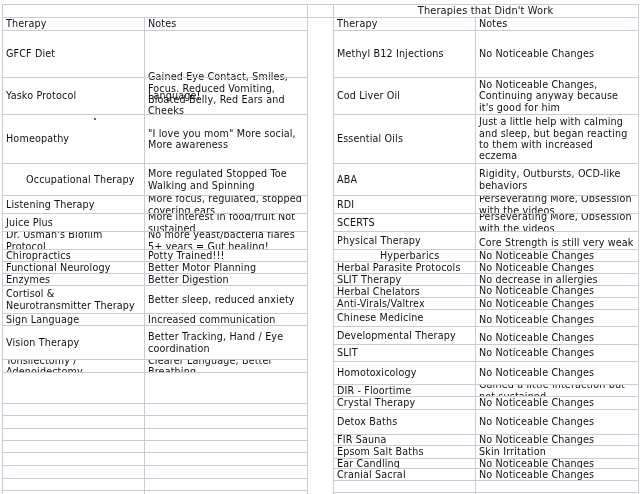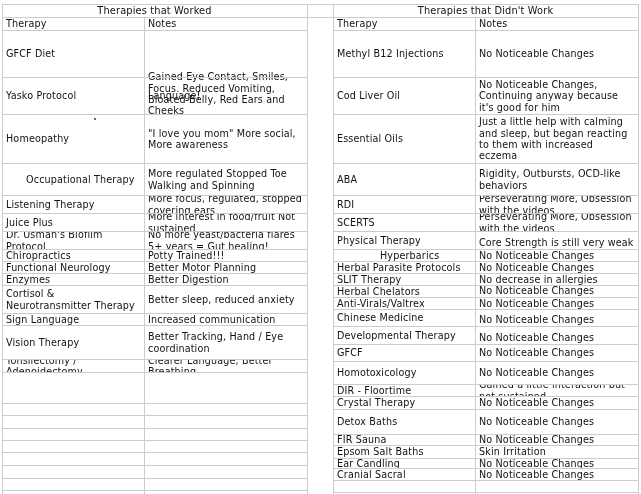--- a/index.html
+++ b/index.html
@@ -19,21 +19,20 @@
 
 <div class="sheet">
 
   <div class="vline" style="left:2px;height:490px"></div>
   <div class="vline" style="left:144px;top:17px;height:477px"></div>
   <div class="vline" style="left:307px;height:490px"></div>
   <div class="vline" style="left:333px;height:490px"></div>
   <div class="vline" style="left:475px;top:17px;height:477px"></div>
   <div class="vline" style="left:638px;height:490px"></div>
 
-  <div class="title" style="left:2px;width:305px">Therapies that Worked</div>
   <div class="title" style="left:333px;width:305px">Therapies that Didn't Work</div>
 
   <div id="left-area">
       <div class="cell" style="left: 2px; width: 142px; top: 18px; height: 12px;">Therapy</div>
       <div class="cell" style="left: 144px; width: 163px; top: 18px; height: 12px;">Notes</div>
       <div>
         <div class="cell" style="left: 2px; width: 142px; top: 31px; height: 46px;">GFCF Diet</div>
         <div class="cell" style="left: 144px; width: 163px; top: 31px; height: 46px; margin-top: 40px;">Gained Eye Contact, Smiles, Focus. Reduced Vomiting, Bloated Belly, Red Ears and Cheeks</div>
       </div>
       <div>
@@ -142,21 +141,21 @@
       </div>
       <div>
         <div class="cell" style="left: 333px; width: 142px; top: 310px; height: 16px; text-align: center;">Chinese Medicine</div>
         <div class="cell bottom" style="left: 475px; width: 163px; top: 310px; height: 16px;">No Noticeable Changes</div>
       </div>
       <div>
         <div class="cell" style="left: 333px; width: 142px; top: 327px; height: 17px;">Developmental Therapy</div>
         <div class="cell bottom" style="left: 475px; width: 163px; top: 327px; height: 17px;">No Noticeable Changes</div>
       </div>
       <div>
-        <div class="cell" style="left: 333px; width: 142px; top: 345px; height: 16px;">GFCF</div>
+        <div class="cell" style="left: 333px; width: 142px; top: 345px; height: 16px;">SLIT</div>
         <div class="cell" style="left: 475px; width: 163px; top: 345px; height: 16px;">No Noticeable Changes</div>
       </div>
       <div>
         <div class="cell" style="left: 333px; width: 142px; top: 362px; height: 22px;">Homotoxicology</div>
         <div class="cell" style="left: 475px; width: 163px; top: 362px; height: 22px;">No Noticeable Changes</div>
       </div>
       <div>
         <div class="cell" style="left: 333px; width: 142px; top: 385px; height: 11px;">DIR - Floortime</div>
         <div class="cell" style="left: 475px; width: 163px; top: 385px; height: 11px;">Gained a little interaction but not sustained</div>
       </div>

